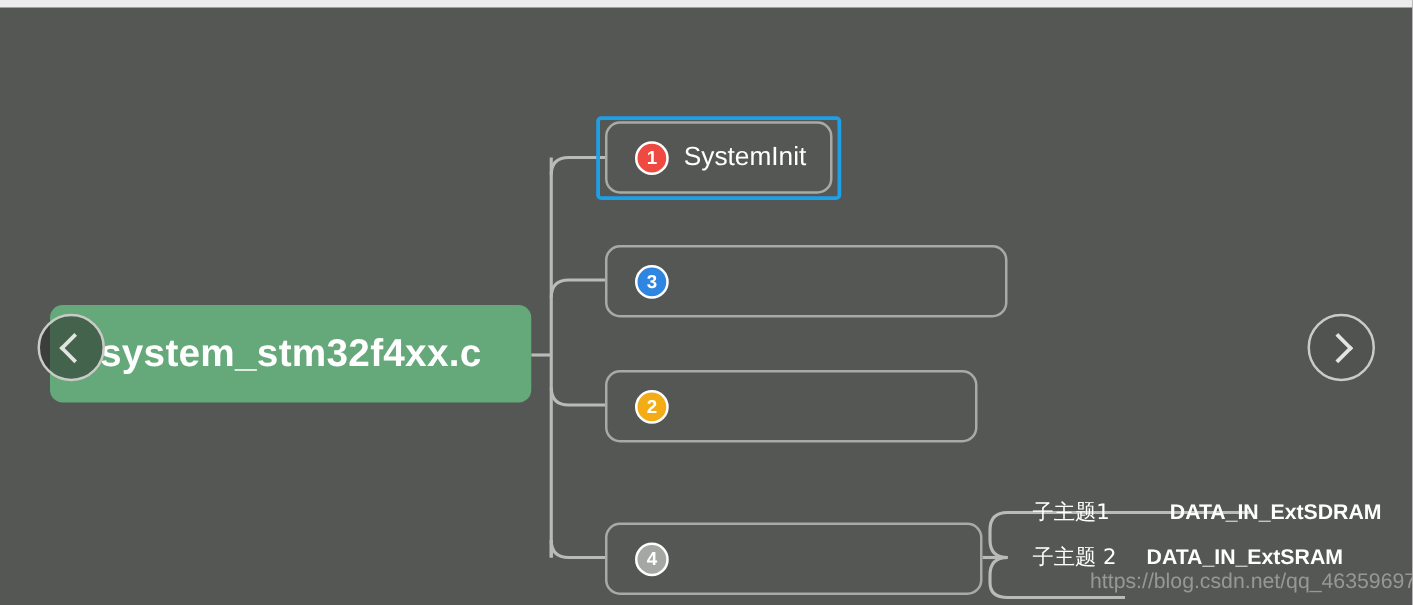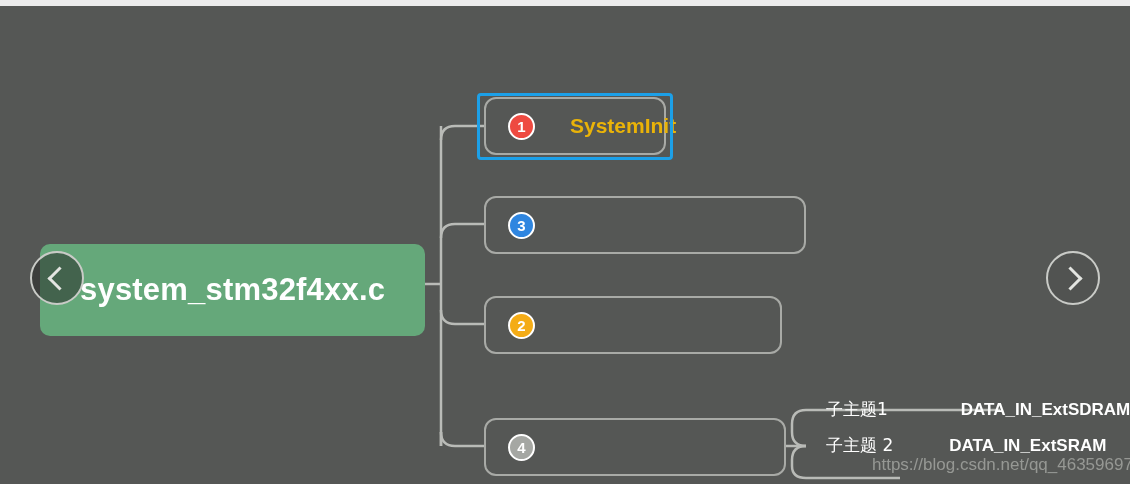--- a/index.html
+++ b/index.html
@@ -30,21 +30,21 @@
     width: 1130px;
     height: 484px;
     pointer-events: none;
   }
   
   .root-node {
     position: absolute;
     left: 40px;
     top: 244px;
     width: 385px;
-    height: 92px;
+    height: 78px;
     background: #65a87a;
     border-radius: 10px;
     display: flex;
     align-items: center;
     box-sizing: border-box;
     padding-left: 40px;
   }
   .root-label {
     color: #ffffff;
     font-size: 31px;
@@ -57,25 +57,24 @@
     position: absolute;
     background: #555755;
     border: 2px solid #a8aaa6;
     border-radius: 12px;
     display: flex;
     align-items: center;
     box-sizing: border-box;
     padding-left: 22px;
   }
   .node-label {
-    color: #eab308;
+    color: #ffffff;
     font-size: 21px;
-    font-weight: bold;
-    white-space: nowrap;
-    margin-left: 23px;
+    font-weight: normal;
+    white-space: nowrap;
   }
   .badge {
     width: 27px;
     height: 27px;
     border-radius: 50%;
     flex: 0 0 auto;
     margin-right: 12px;
     display: flex;
     align-items: center;
     justify-content: center;
@@ -190,28 +189,28 @@
   </div>
 
   <div class="node" style="left:484px; top:296px; width:298px; height:58px;">
     <span class="badge" style="background:#f4ac16;">2</span>
   </div>
 
   <div class="node" style="left:484px; top:418px; width:302px; height:58px;">
     <span class="badge" style="background:#a5a7a3;">4</span>
   </div>
 
-  <div class="subtopic-row" style="left:826px; top:398px;gap:25px;">
+  <div class="subtopic-row" style="left:826px; top:398px;">
     <span class="subtopic-name">子主题1</span>
     <span class="subtopic-value" style="margin-left:48px;">DATA_IN_ExtSDRAM</span>
   </div>
 
   <div class="subtopic-row" style="left:826px; top:434px;">
     <span class="subtopic-name">子主题 2</span>
-    <span class="subtopic-value" style="margin-left:56px;">DATA_IN_ExtSRAM</span>
+    <span class="subtopic-value" style="margin-left:24px;">DATA_IN_ExtSRAM</span>
   </div>
 
   <div class="nav-circle" style="left:30px; top:251px;">
     <span class="chev left"></span>
   </div>
 
   <div class="nav-circle right" style="left:1046px; top:251px;">
     <span class="chev right"></span>
   </div>
 

